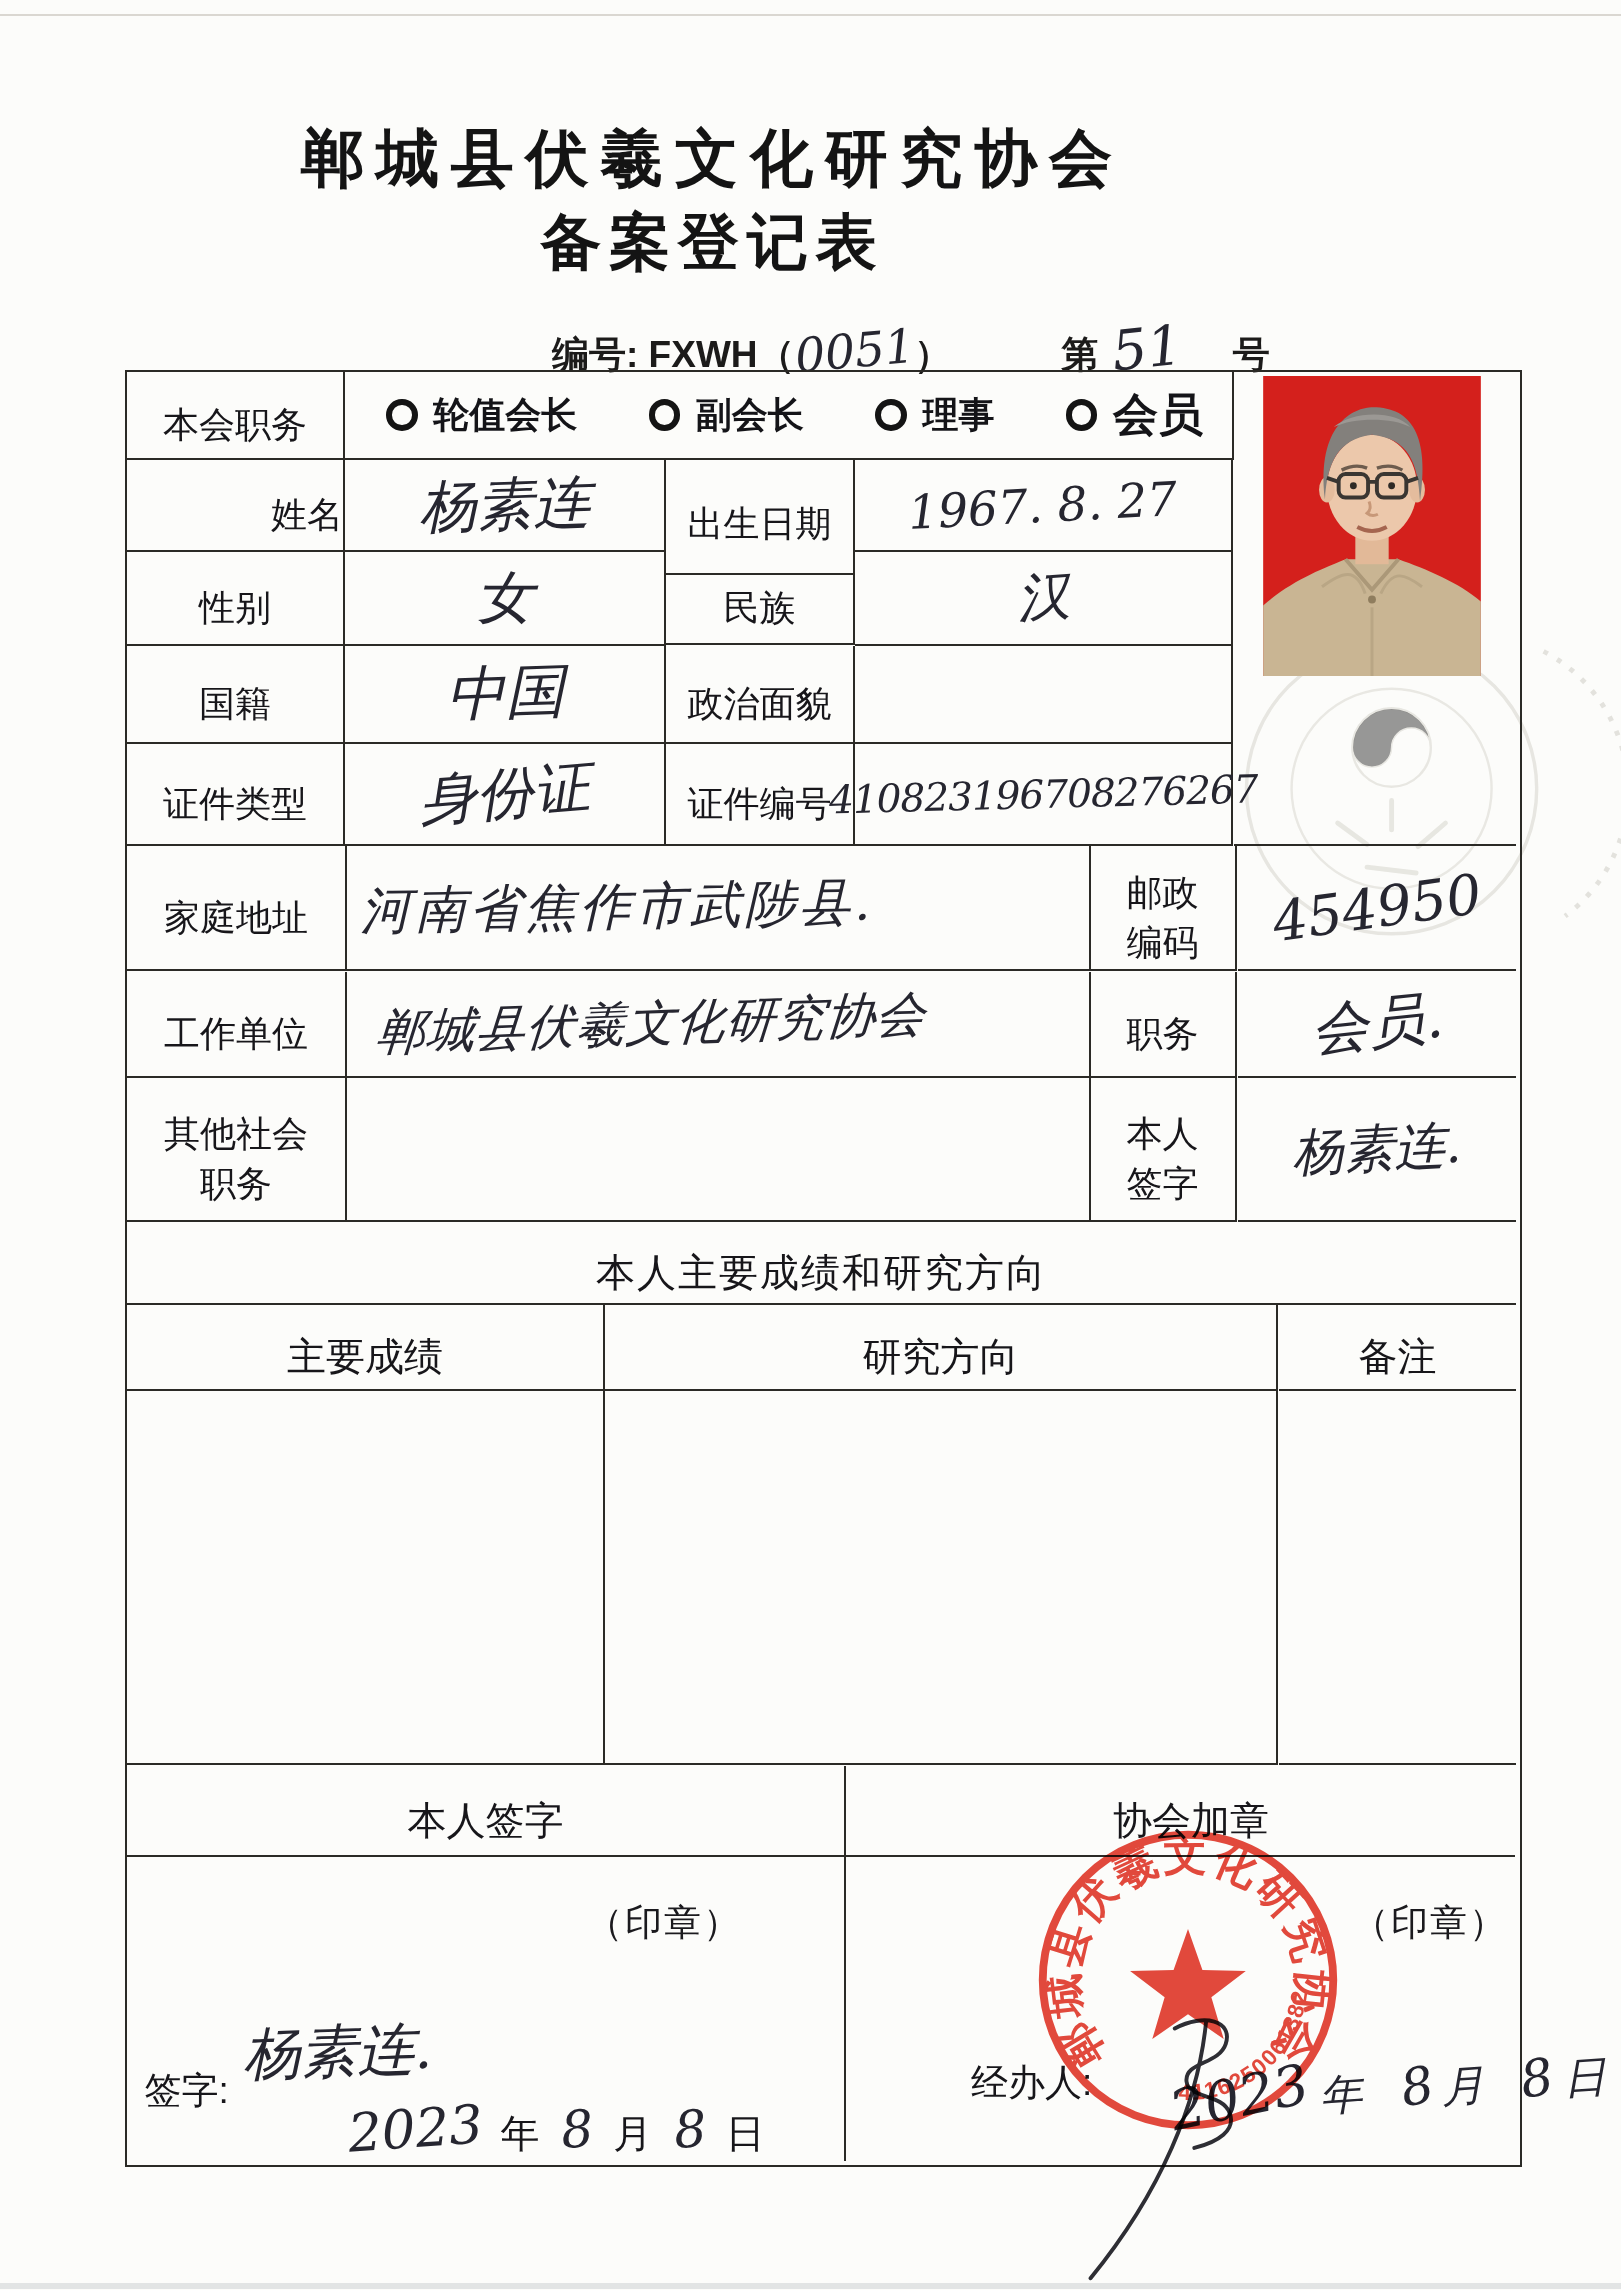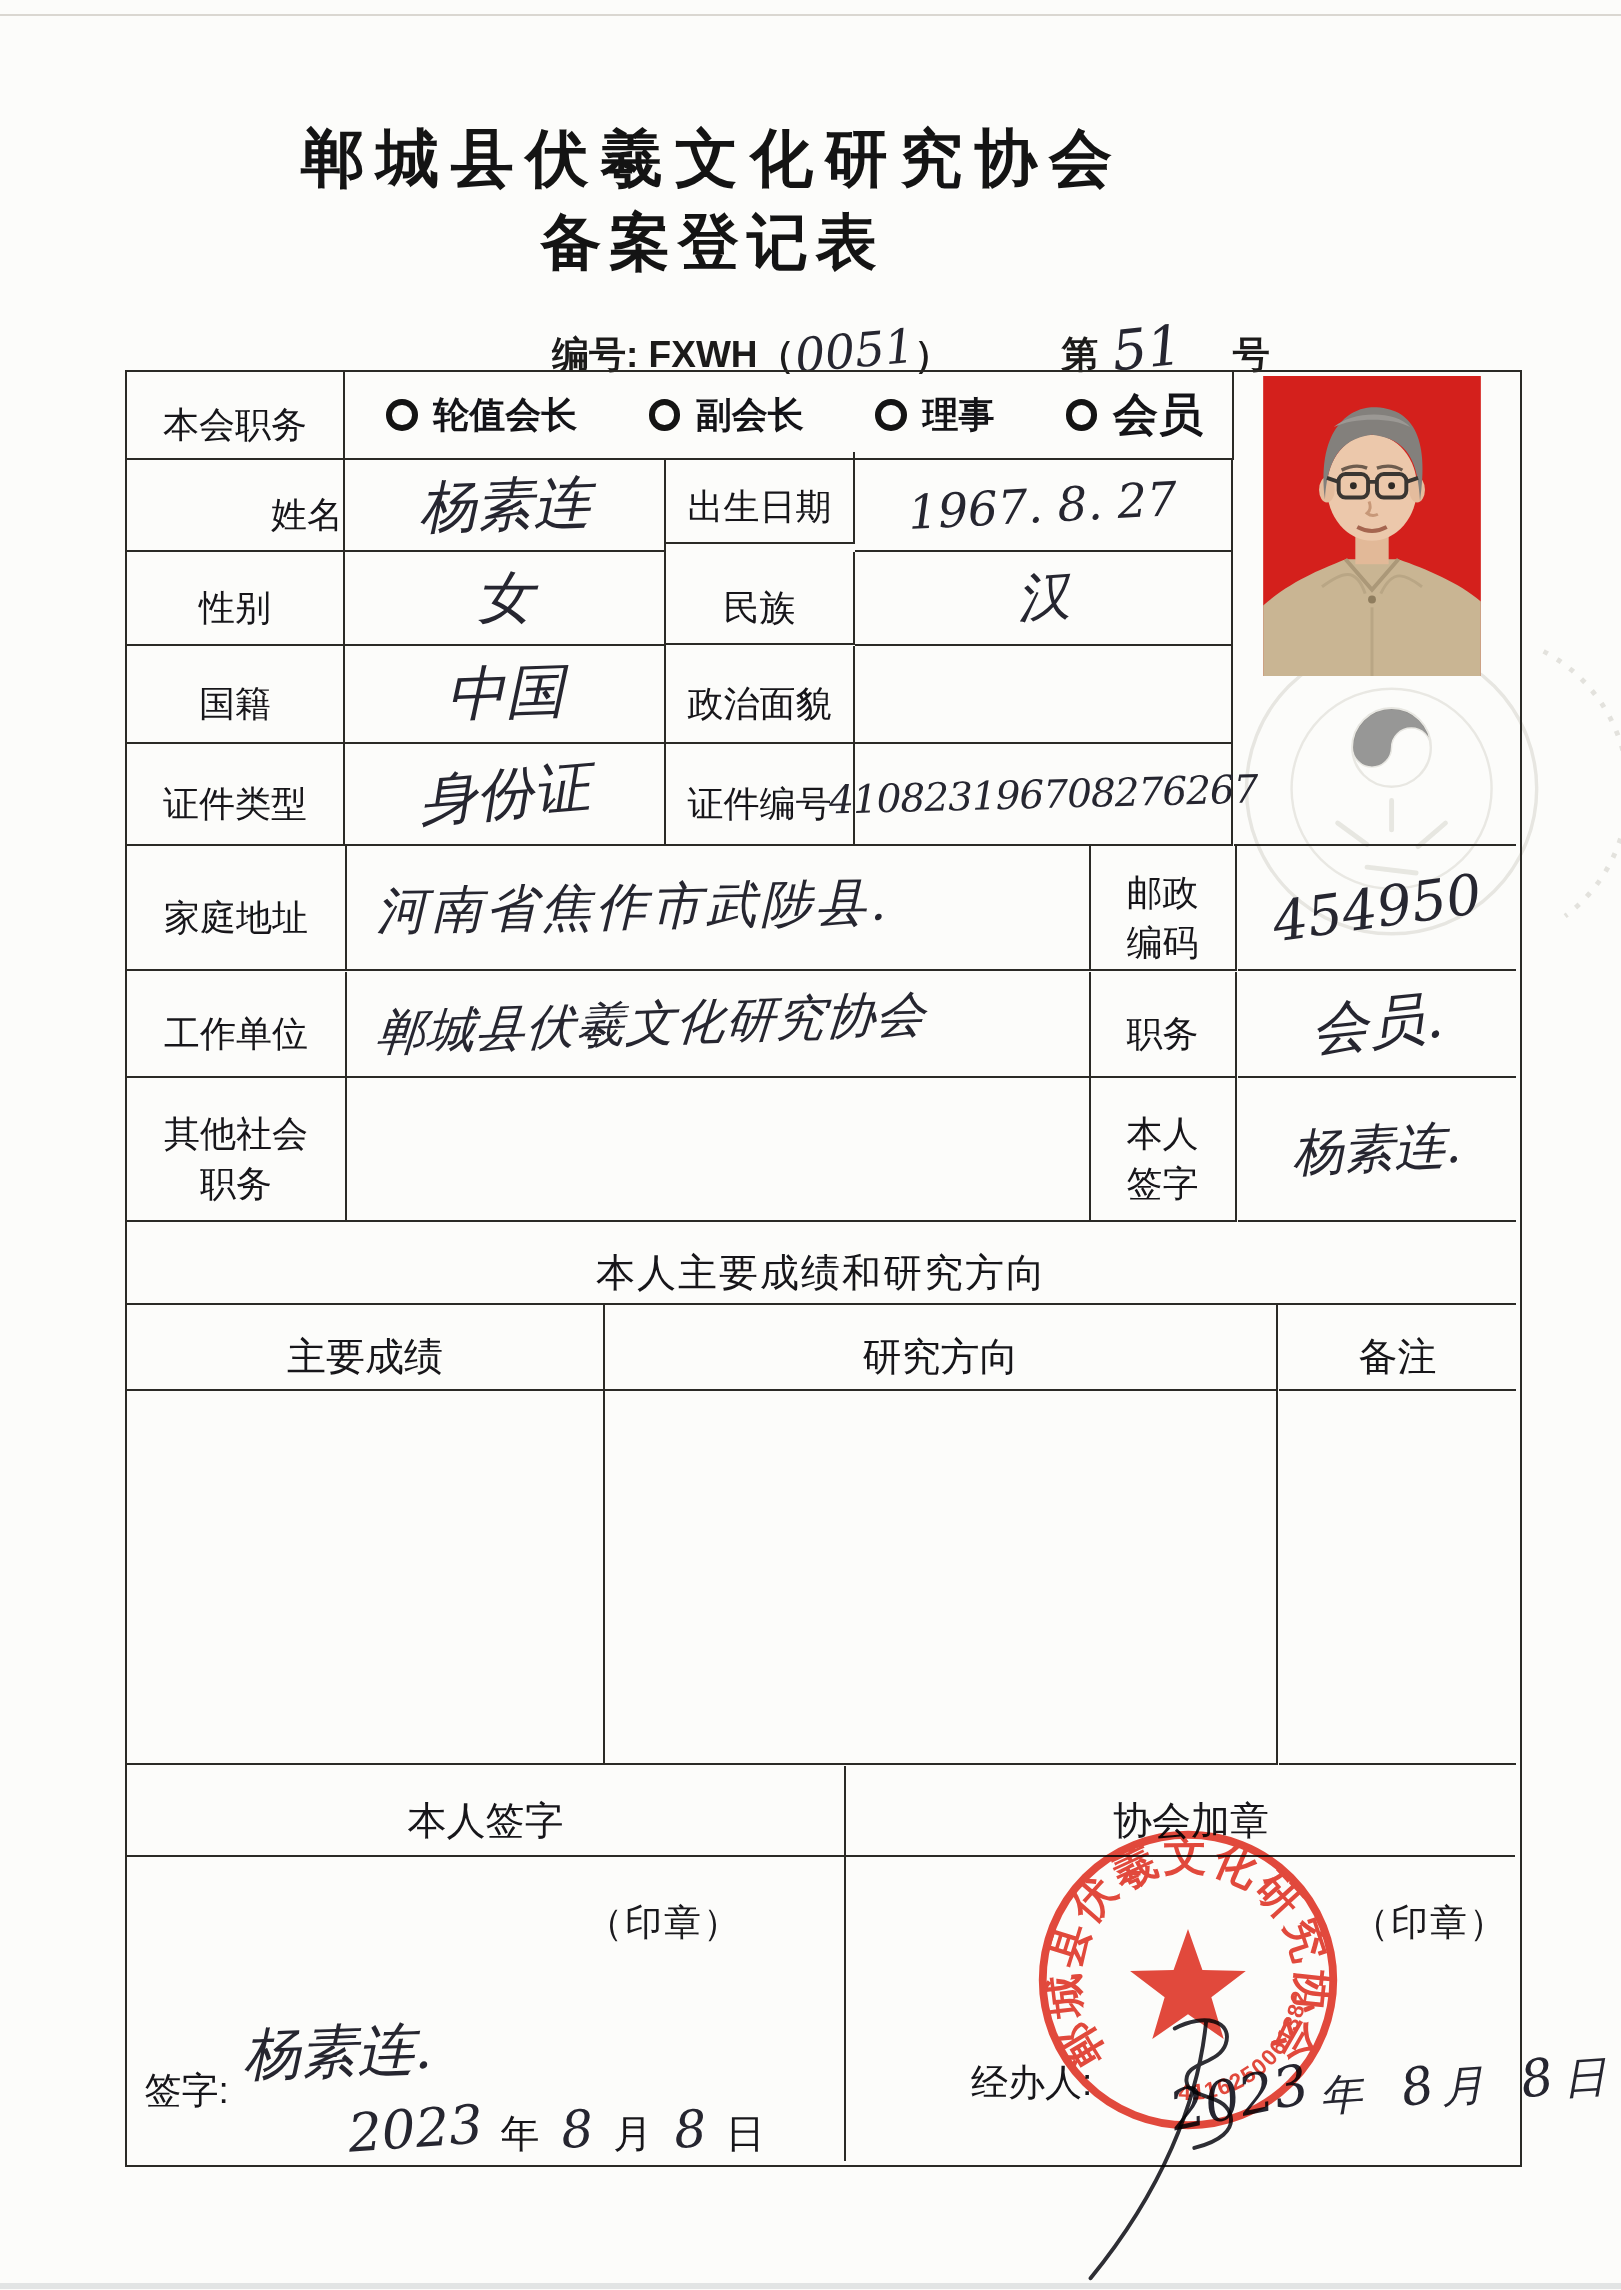--- a/index.html
+++ b/index.html
@@ -84,21 +84,21 @@
       </span>
     </div>
     <div class="c nr" style="left:1107px;top:0;width:282px;height:474px;"></div>
 
     <div class="c" style="left:0;top:88px;width:218px;height:92px;justify-content:flex-end;">
         <span class="lab">姓名</span>
       </div>
     <div class="c" style="left:218px;top:88px;width:321px;height:92px;">
         <span class="hand" style="font-size:57px;transform:rotate(-2deg);">杨素连</span>
       </div>
-    <div class="c" style="left:539px;top:80px;width:189px;height:92px;">
+    <div class="c" style="left:539px;top:88px;width:189px;height:115px;font-family:Liberation Mono, monospace;">
         <span class="lab">出生日期</span>
       </div>
     <div class="c" style="left:728px;top:88px;width:378px;height:92px;">
         <span class="hand" style="font-size:47px;transform:rotate(-3deg);white-space:nowrap;">1967. 8. 27</span>
       </div>
 
     <div class="c" style="left:0;top:180px;width:218px;height:94px;">
         <span class="lab">性别</span>
       </div>
     <div class="c" style="left:218px;top:180px;width:321px;height:94px;">
@@ -133,21 +133,21 @@
     <div class="c" style="left:539px;top:372px;width:189px;height:102px;">
         <span class="lab">证件编号</span>
       </div>
     <div class="c" style="left:728px;top:372px;width:378px;height:102px;">
         <span class="hand" style="font-size:39px;letter-spacing:-1px;white-space:nowrap;transform:rotate(-1.5deg);">410823196708276267</span>
       </div>
 
     <div class="c" style="left:0;top:474px;width:220px;height:125px;">
         <span class="lab">家庭地址</span>
       </div>
-    <div class="c" style="left:220px;top:474px;width:744px;height:125px;justify-content:flex-start;padding-left:29px;">
+    <div class="c" style="left:220px;top:474px;width:744px;height:125px;justify-content:flex-start;padding-left:13px;">
         <span class="hand" style="font-size:51px;letter-spacing:3.9px;transform:rotate(-1deg);white-space:nowrap;">河南省焦作市武陟县.</span>
       </div>
     <div class="c" style="left:963px;top:474px;width:147px;height:125px;">
       <span class="lab">
           <span style="display:block;">邮政</span>
           <span style="display:block;">编码</span>
         </span>
     </div>
     <div class="c nr" style="left:1111px;top:474px;width:278px;height:125px;">
         <span class="hand" style="font-size:55px;transform:rotate(-8deg);">454950</span>

